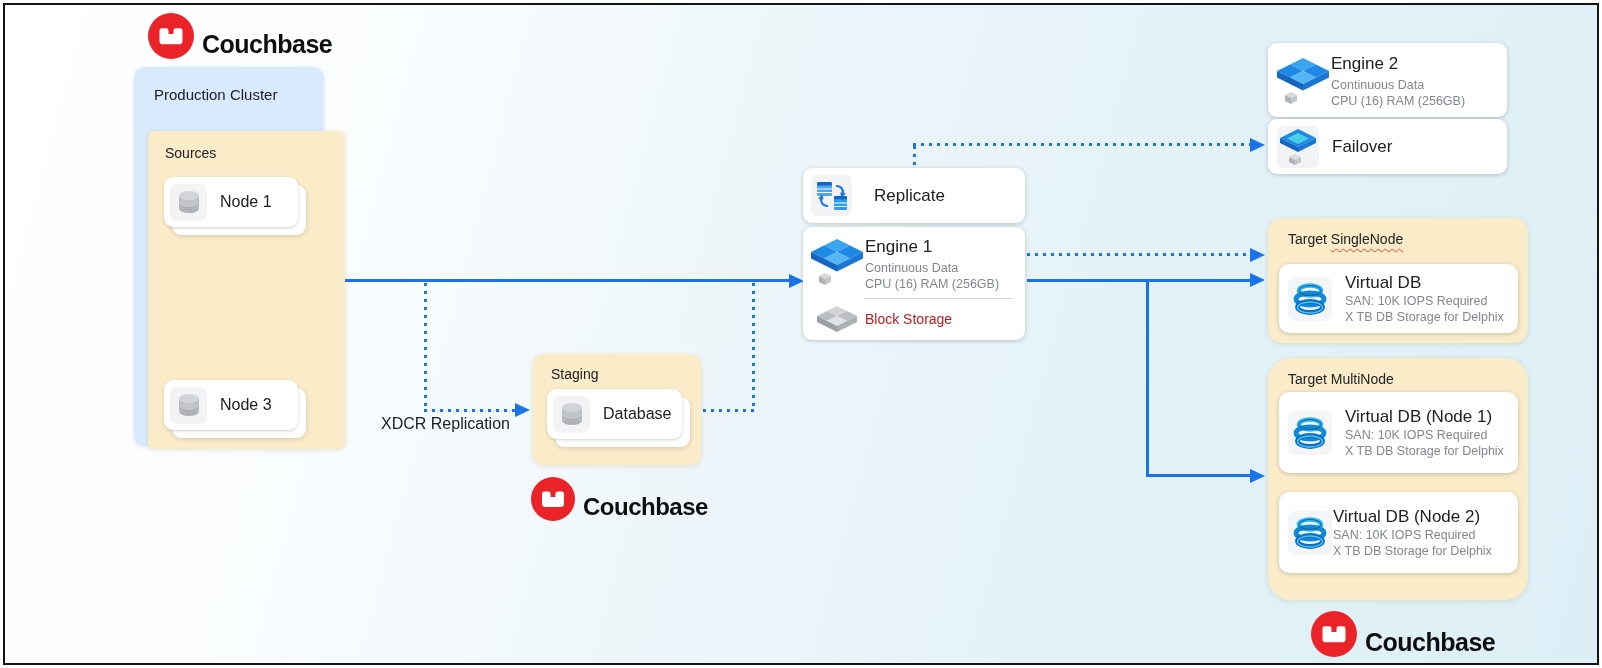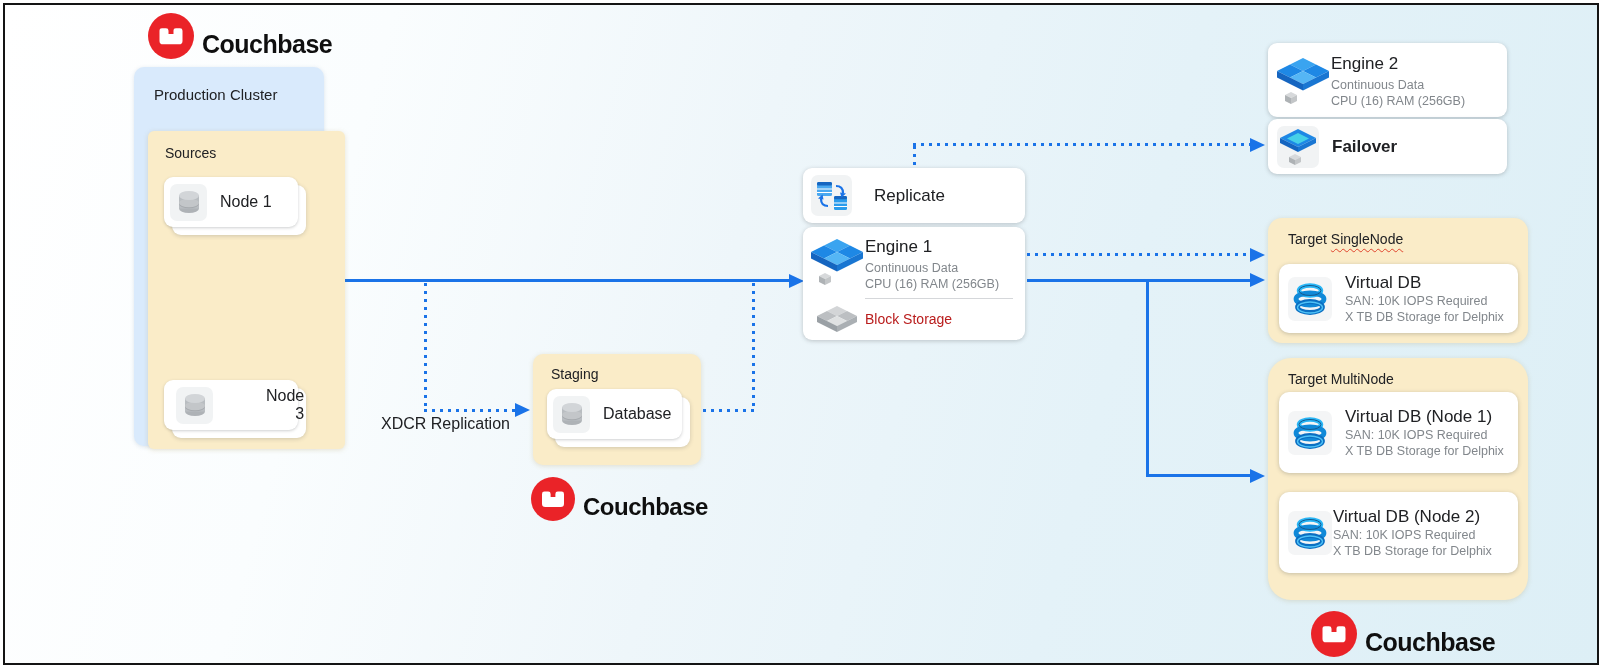--- a/index.html
+++ b/index.html
@@ -152,21 +152,21 @@
                 <use href="#cylinder"></use>
               </svg>
           </div>
           <span class="node-label">Node 1</span>
         </div>
       </div>
 
 
       <div class="abs" style="left:16px;top:249px;width:134px;height:50px;">
         <div class="echo"></div>
-        <div class="face" style="padding-left:12px;gap:40px;">
+        <div class="face" style="padding-left:6px;">
           <div class="icon-sq" style="width:37px;height:37px;">
             <svg width="36" height="36" viewBox="0 0 36 36">
                 <use href="#cylinder"></use>
               </svg>
           </div>
           <span class="node-label">Node 3</span>
         </div>
       </div>
     </div>
   </div>
@@ -224,21 +224,21 @@
     <svg class="abs" style="left:7px;top:12px;" width="56" height="50" viewBox="0 0 56 50">
         <use href="#iso-cubes-blue"></use>
       </svg>
     <div class="abs" style="left:63px;top:10px;">
       <div class="card-title">Engine 2</div>
       <div class="card-sub" style="margin-top:3px;">Continuous Data</div>
       <div class="card-sub">CPU (16) RAM (256GB)</div>
     </div>
   </div>
 
-  <div class="card abs" style="left:1268px;top:119px;width:239px;height:55px;display:flex;align-items:center;padding-left:9px;box-sizing:border-box;font-weight:bold;">
+  <div class="card abs" style="left:1268px;top:119px;width:239px;height:55px;display:flex;align-items:center;padding-left:9px;box-sizing:border-box;">
     <div class="icon-sq" style="width:42px;height:42px;">
       <svg width="42" height="40" viewBox="0 0 42 40">
           <use href="#fail-diamond"></use>
         </svg>
     </div>
     <span class="card-title" style="margin-left:13px;">Failover</span>
   </div>
 
   <div class="box-yellow abs" style="left:1268px;top:218px;width:260px;height:125px;border-radius:14px;">
     <div class="box-title-sm abs" style="left:20px;top:13px;">

